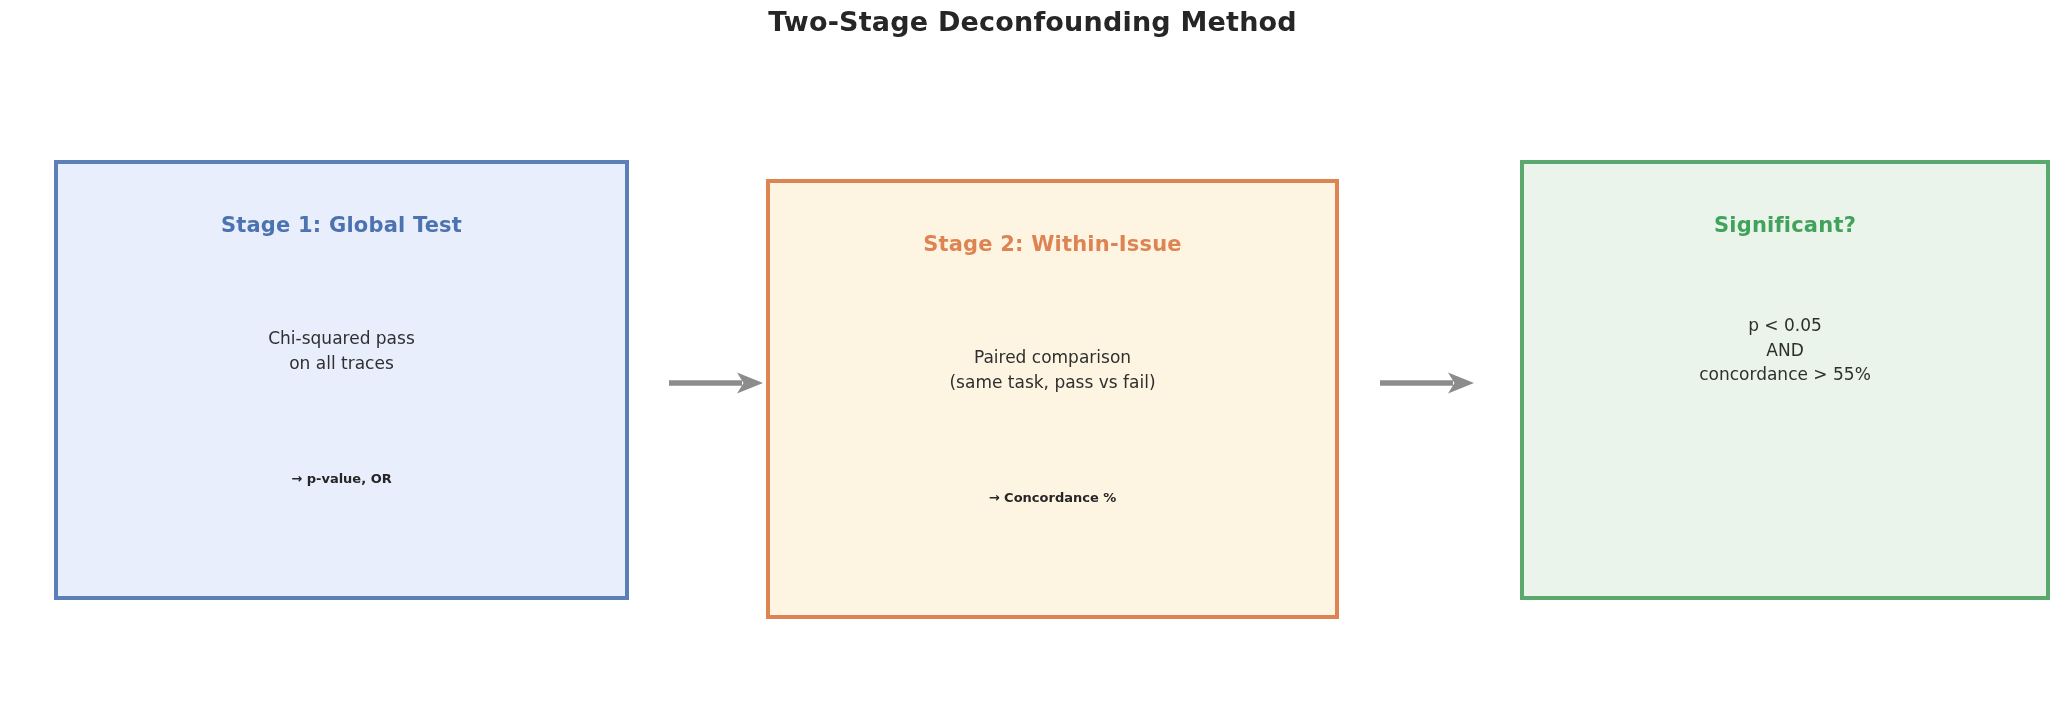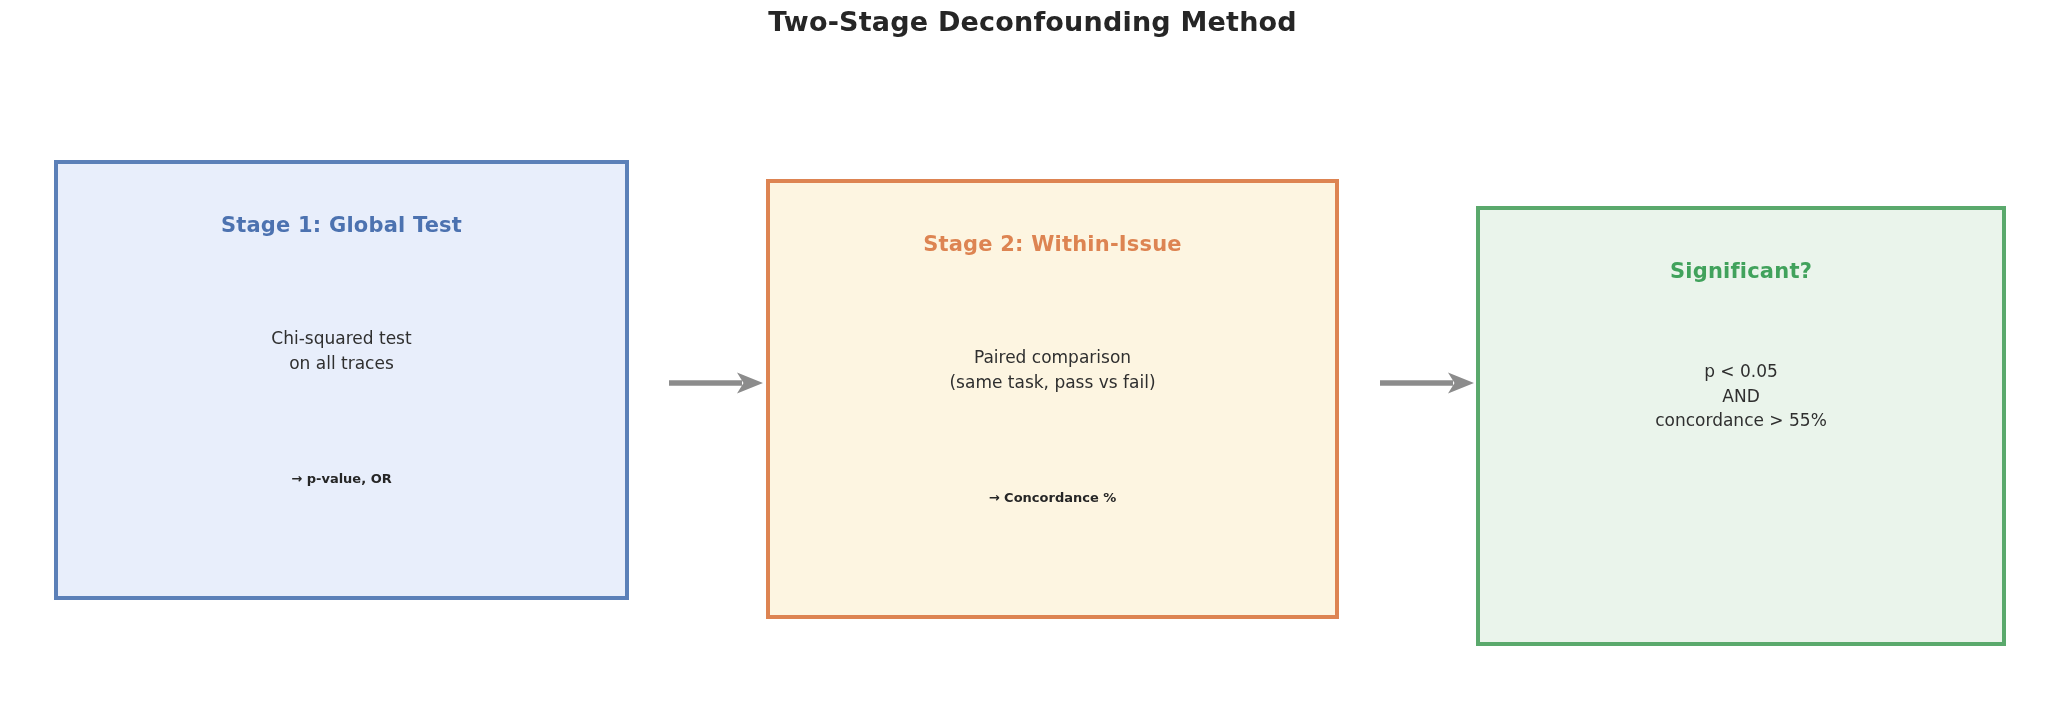--- a/index.html
+++ b/index.html
@@ -28,21 +28,21 @@
   }
   .box {
     position: absolute;
     top: 160px;
     height: 440px;
     box-sizing: border-box;
     border: 4px solid #999;
   }
   .box0 { left: 54px;   width: 575px; background: var(--box0-fill, #e8eefb); border-color: var(--box0-border, #5b80b8); }
   .box1 { left: 766px;  width: 573px; background: var(--box1-fill, #fdf5e1); border-color: var(--box1-border, #dd8452); margin-top: 19px; }
-  .box2 { left: 1476px; width: 530px; background: var(--box2-fill, #eaf4eb); border-color: var(--box2-border, #5aa96c); margin-top: 46px; }
+  .box2 { left: 1520px; width: 530px; background: var(--box2-fill, #eaf4eb); border-color: var(--box2-border, #5aa96c); }
 
   .box-text {
     position: absolute;
     left: 0;
     width: 100%;
     text-align: center;
     transform: translateY(-50%);
     white-space: pre-line;
   }
   .box-title {
@@ -84,21 +84,21 @@
 </style>
 </head>
 <body>
 
 <div class="canvas">
 
   <div class="figure-title">Two-Stage Deconfounding Method</div>
 
   <div class="box box0">
     <div class="box-text box-title">Stage 1: Global Test</div>
-    <div class="box-text box-body">Chi-squared test
+    <div class="box-text box-body">Chi-squared pass
 on all traces</div>
     <div class="box-text box-result">→ p-value, OR</div>
   </div>
 
   <svg class="arrow arrow-1" width="99" height="28" viewBox="0 0 99 28">
     <line x1="3" y1="14" x2="76" y2="14" stroke-width="5.5"></line>
     <polygon points="71,3.5 97,14 71,24.5 77.5,14"></polygon>
   </svg>
 
   <div class="box box1">

